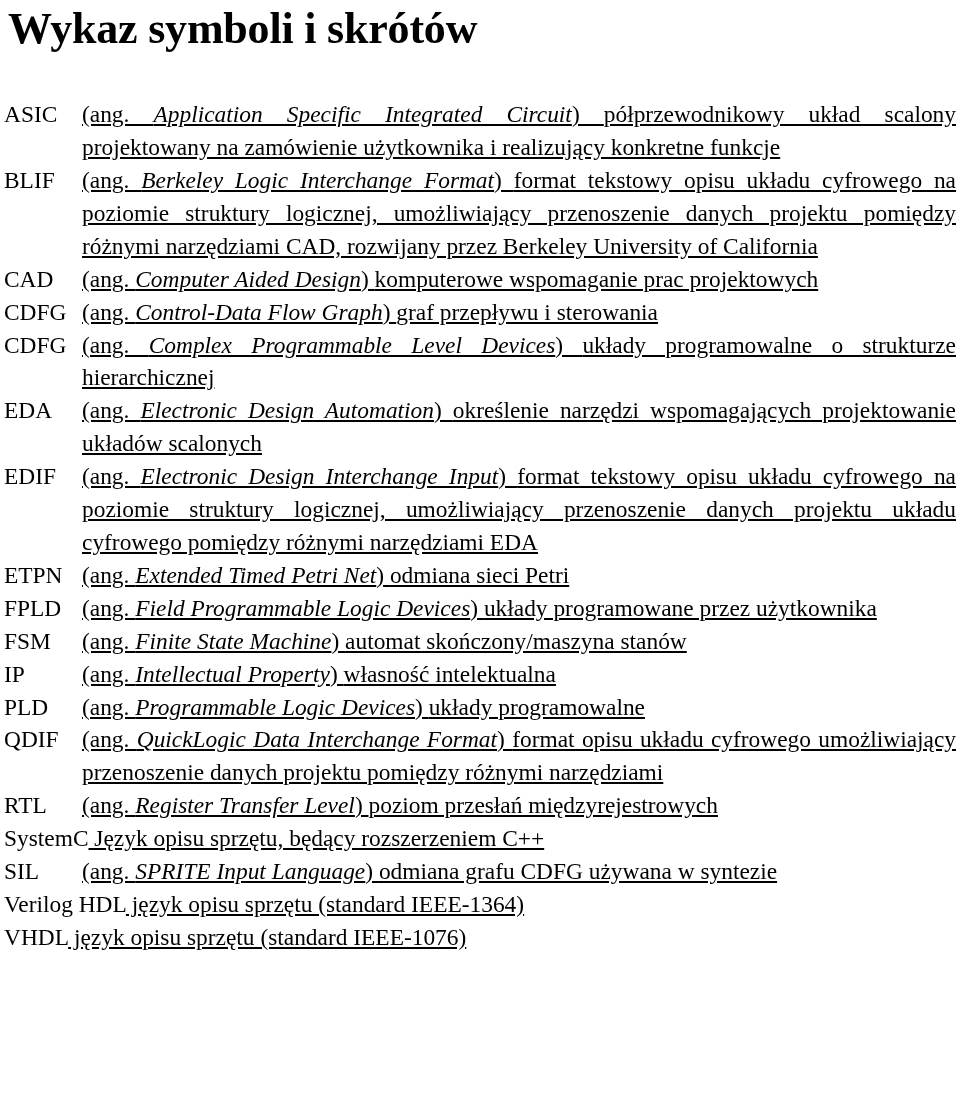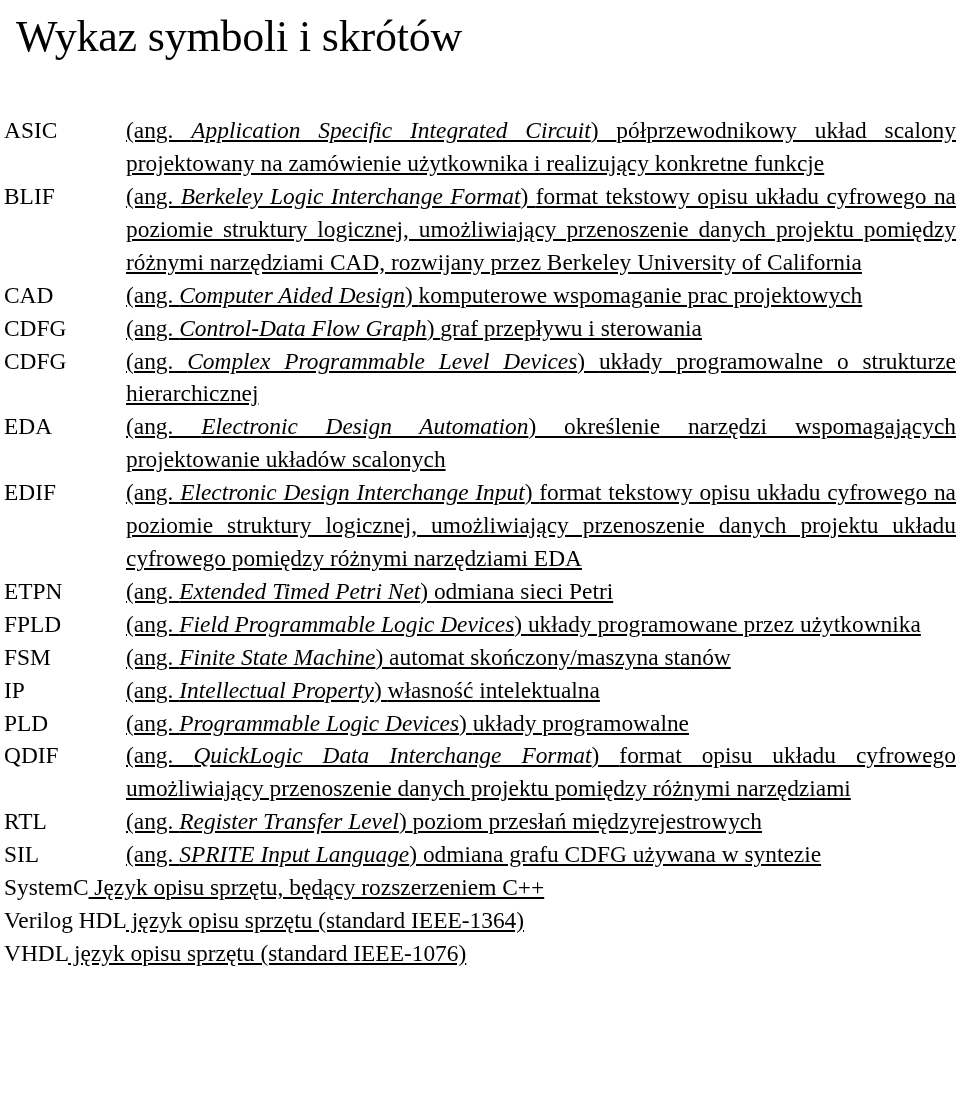--- a/index.html
+++ b/index.html
@@ -16,39 +16,38 @@
   }
   .page {
     width: 960px;
     height: 1103px;
     position: relative;
     padding: 0;
     box-sizing: border-box;
   }
   .page-title {
     font-size: 44px;
-    font-weight: normal;
+    font-weight: bold;
     letter-spacing: -0.2px;
     line-height: 1.05;
-    margin: 12px;
+    margin: 4px;
     padding: 2px 0 0 4px;
   }
   .glossary {
     margin: 0;
     padding: 0 4px 0 4px;
     list-style: none;
   }
   .entry {
     display: flex;
     align-items: flex-start;
     font-size: 23.4px;
     line-height: 32.9px;
     margin: 0;
     padding: 0;
-    gap: 44px;
   }
   .entry-term {
     flex: 0 0 auto;
     width: 78px;
     white-space: nowrap;
     padding-right: 0;
   }
   .entry-def {
     flex: 1 1 auto;
     text-align: justify;
@@ -134,22 +133,22 @@
         <span class="entry-def"><span>(ang. </span><span class="en">Programmable Logic Devices</span><span>) </span><span>układy programowalne</span></span>
       </div>
       <div class="entry">
         <span class="entry-term">QDIF</span>
         <span class="entry-def"><span>(ang. </span><span class="en">QuickLogic Data Interchange Format</span><span>) </span><span>format opisu układu cyfrowego umożliwiający przenoszenie danych projektu pomiędzy różnymi narzędziami</span></span>
       </div>
       <div class="entry">
         <span class="entry-term">RTL</span>
         <span class="entry-def"><span>(ang. </span><span class="en">Register Transfer Level</span><span>) </span><span>poziom przesłań międzyrejestrowych</span></span>
       </div>
+      <div class="entry inline"><span class="entry-term">SystemC</span><span class="entry-def"><span> Język opisu sprzętu, będący rozszerzeniem C++</span></span></div>
       <div class="entry">
         <span class="entry-term">SIL</span>
         <span class="entry-def"><span>(ang. </span><span class="en">SPRITE Input Language</span><span>) </span><span>odmiana grafu CDFG używana w syntezie</span></span>
       </div>
-      <div class="entry inline"><span class="entry-term">SystemC</span><span class="entry-def"><span> Język opisu sprzętu, będący rozszerzeniem C++</span></span></div>
       <div class="entry inline"><span class="entry-term">Verilog HDL</span><span class="entry-def"><span> język opisu sprzętu (standard IEEE-1364)</span></span></div>
       <div class="entry inline"><span class="entry-term">VHDL</span><span class="entry-def"><span> język opisu sprzętu (standard IEEE-1076)</span></span></div>
     </div>
 
 </div>
 
 </body></html>

